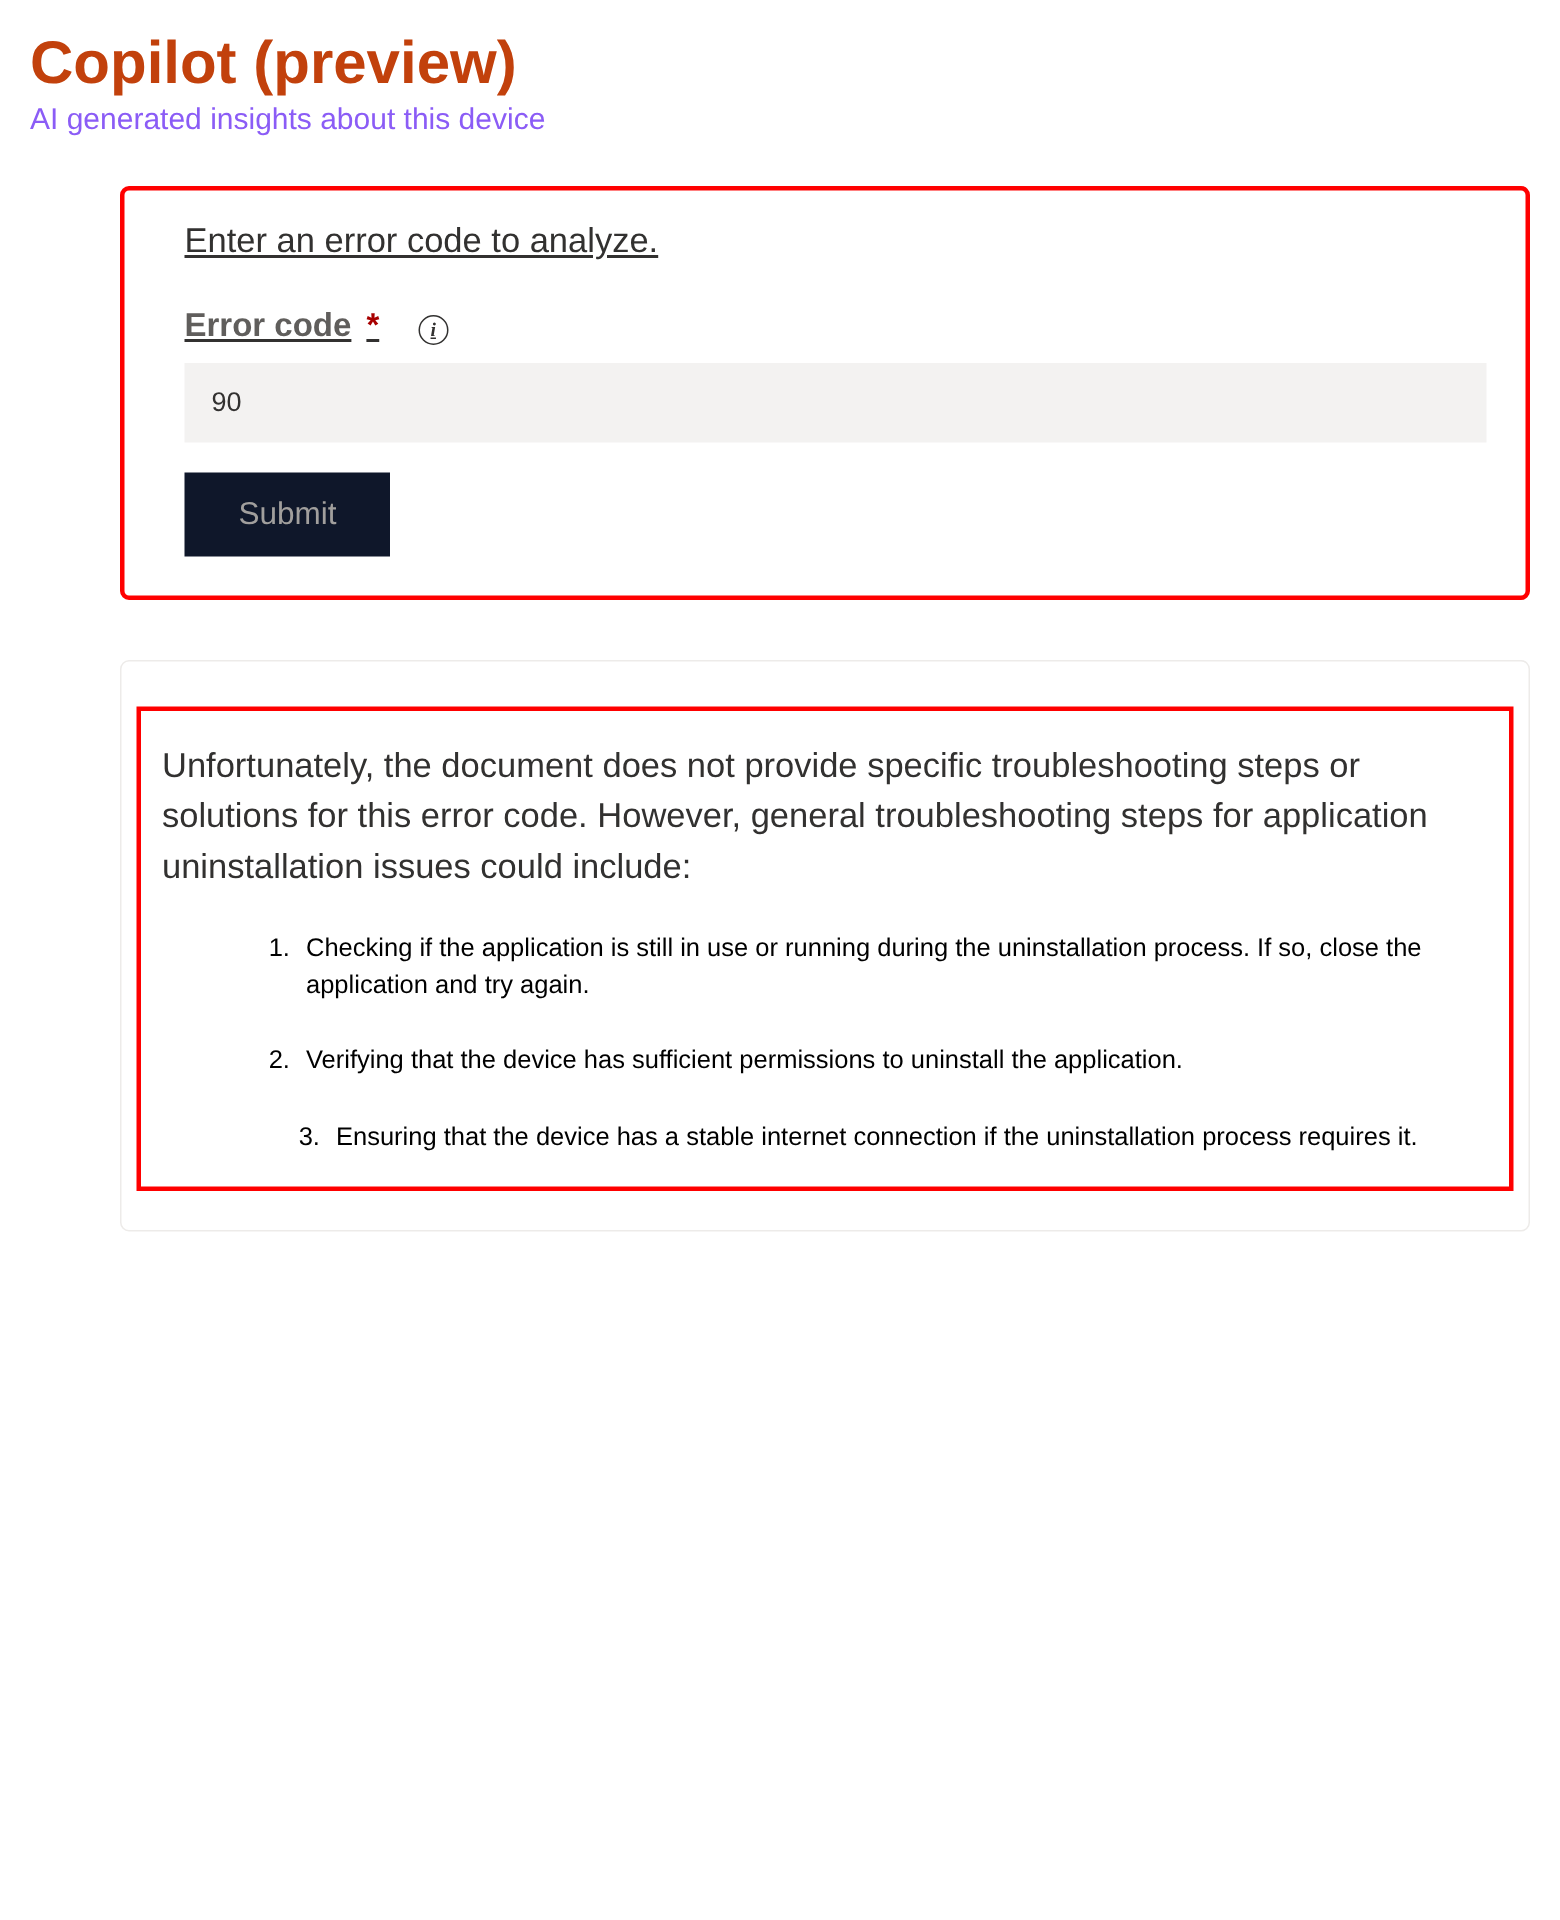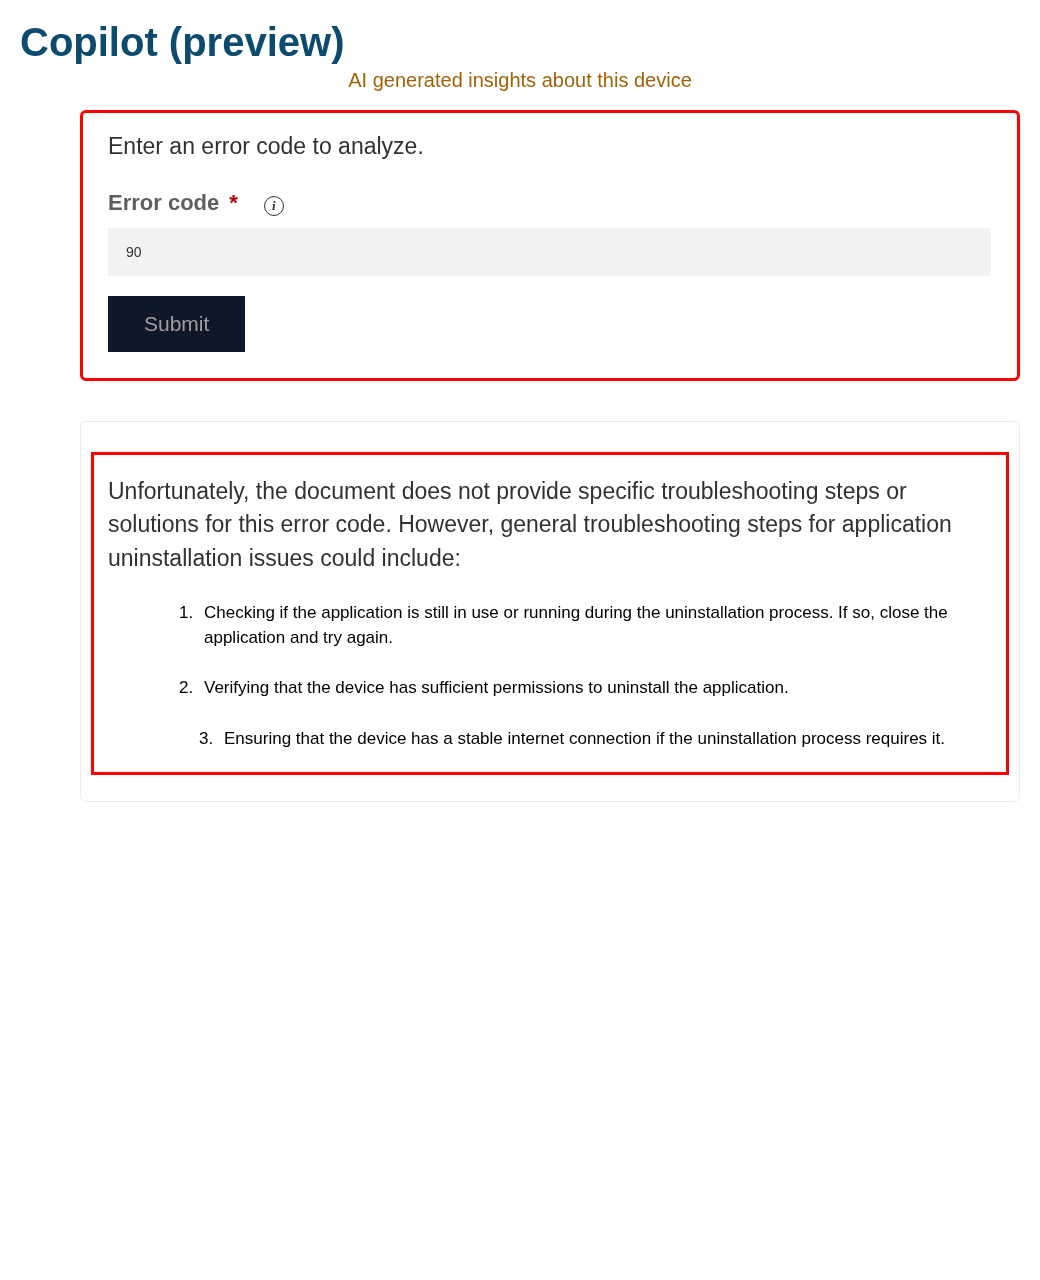--- a/index.html
+++ b/index.html
@@ -10,43 +10,43 @@
     body {
       font-family: "Segoe UI", -apple-system, BlinkMacSystemFont, sans-serif;
       background: #ffffff;
       color: #323130;
       padding: 20px;
       width: 1040px;
     }
     .header-title {
       font-size: 40px;
       font-weight: 700;
-      color: #0c4a6e;
+      color: #c2410c;
       margin-bottom: 4px;
     }
     .header-subtitle {
       font-size: 20px;
-      color: #a16207;
-      margin-bottom: 18px;
-      text-align: center;
+      color: #8b5cf6;
+      margin-bottom: 32px;
     }
     .card {
       border: 1px solid #edebe9;
       border-radius: 6px;
       background: #ffffff;
       margin-left: 60px;
       margin-bottom: 40px;
       position: relative;
     }
     .input-card {
       padding: 0;
       border: 3px solid #ff0000;
     }
     .input-card-inner {
-      padding: 20px 26px 26px 25px;
+      padding: 20px 26px 26px 40px;
+      text-decoration: underline;
     }
     .prompt-text {
       font-size: 23px;
       color: #323130;
       margin-bottom: 30px;
     }
     .field-label-row {
       display: flex;
       align-items: flex-end;
       gap: 8px;
@@ -76,21 +76,21 @@
       font-family: Georgia, serif;
       font-style: italic;
       color: #323130;
       margin-left: 18px;
     }
     .text-input {
       width: 100%;
       background: #f3f2f1;
       border: none;
       padding: 16px 18px;
-      font-size: 14px;
+      font-size: 18px;
       color: #323130;
       font-family: inherit;
       margin-bottom: 20px;
     }
     .submit-button {
       background: #0f172a;
       border: none;
       padding: 16px 36px;
       font-size: 21px;
       color: #a19f9d;

